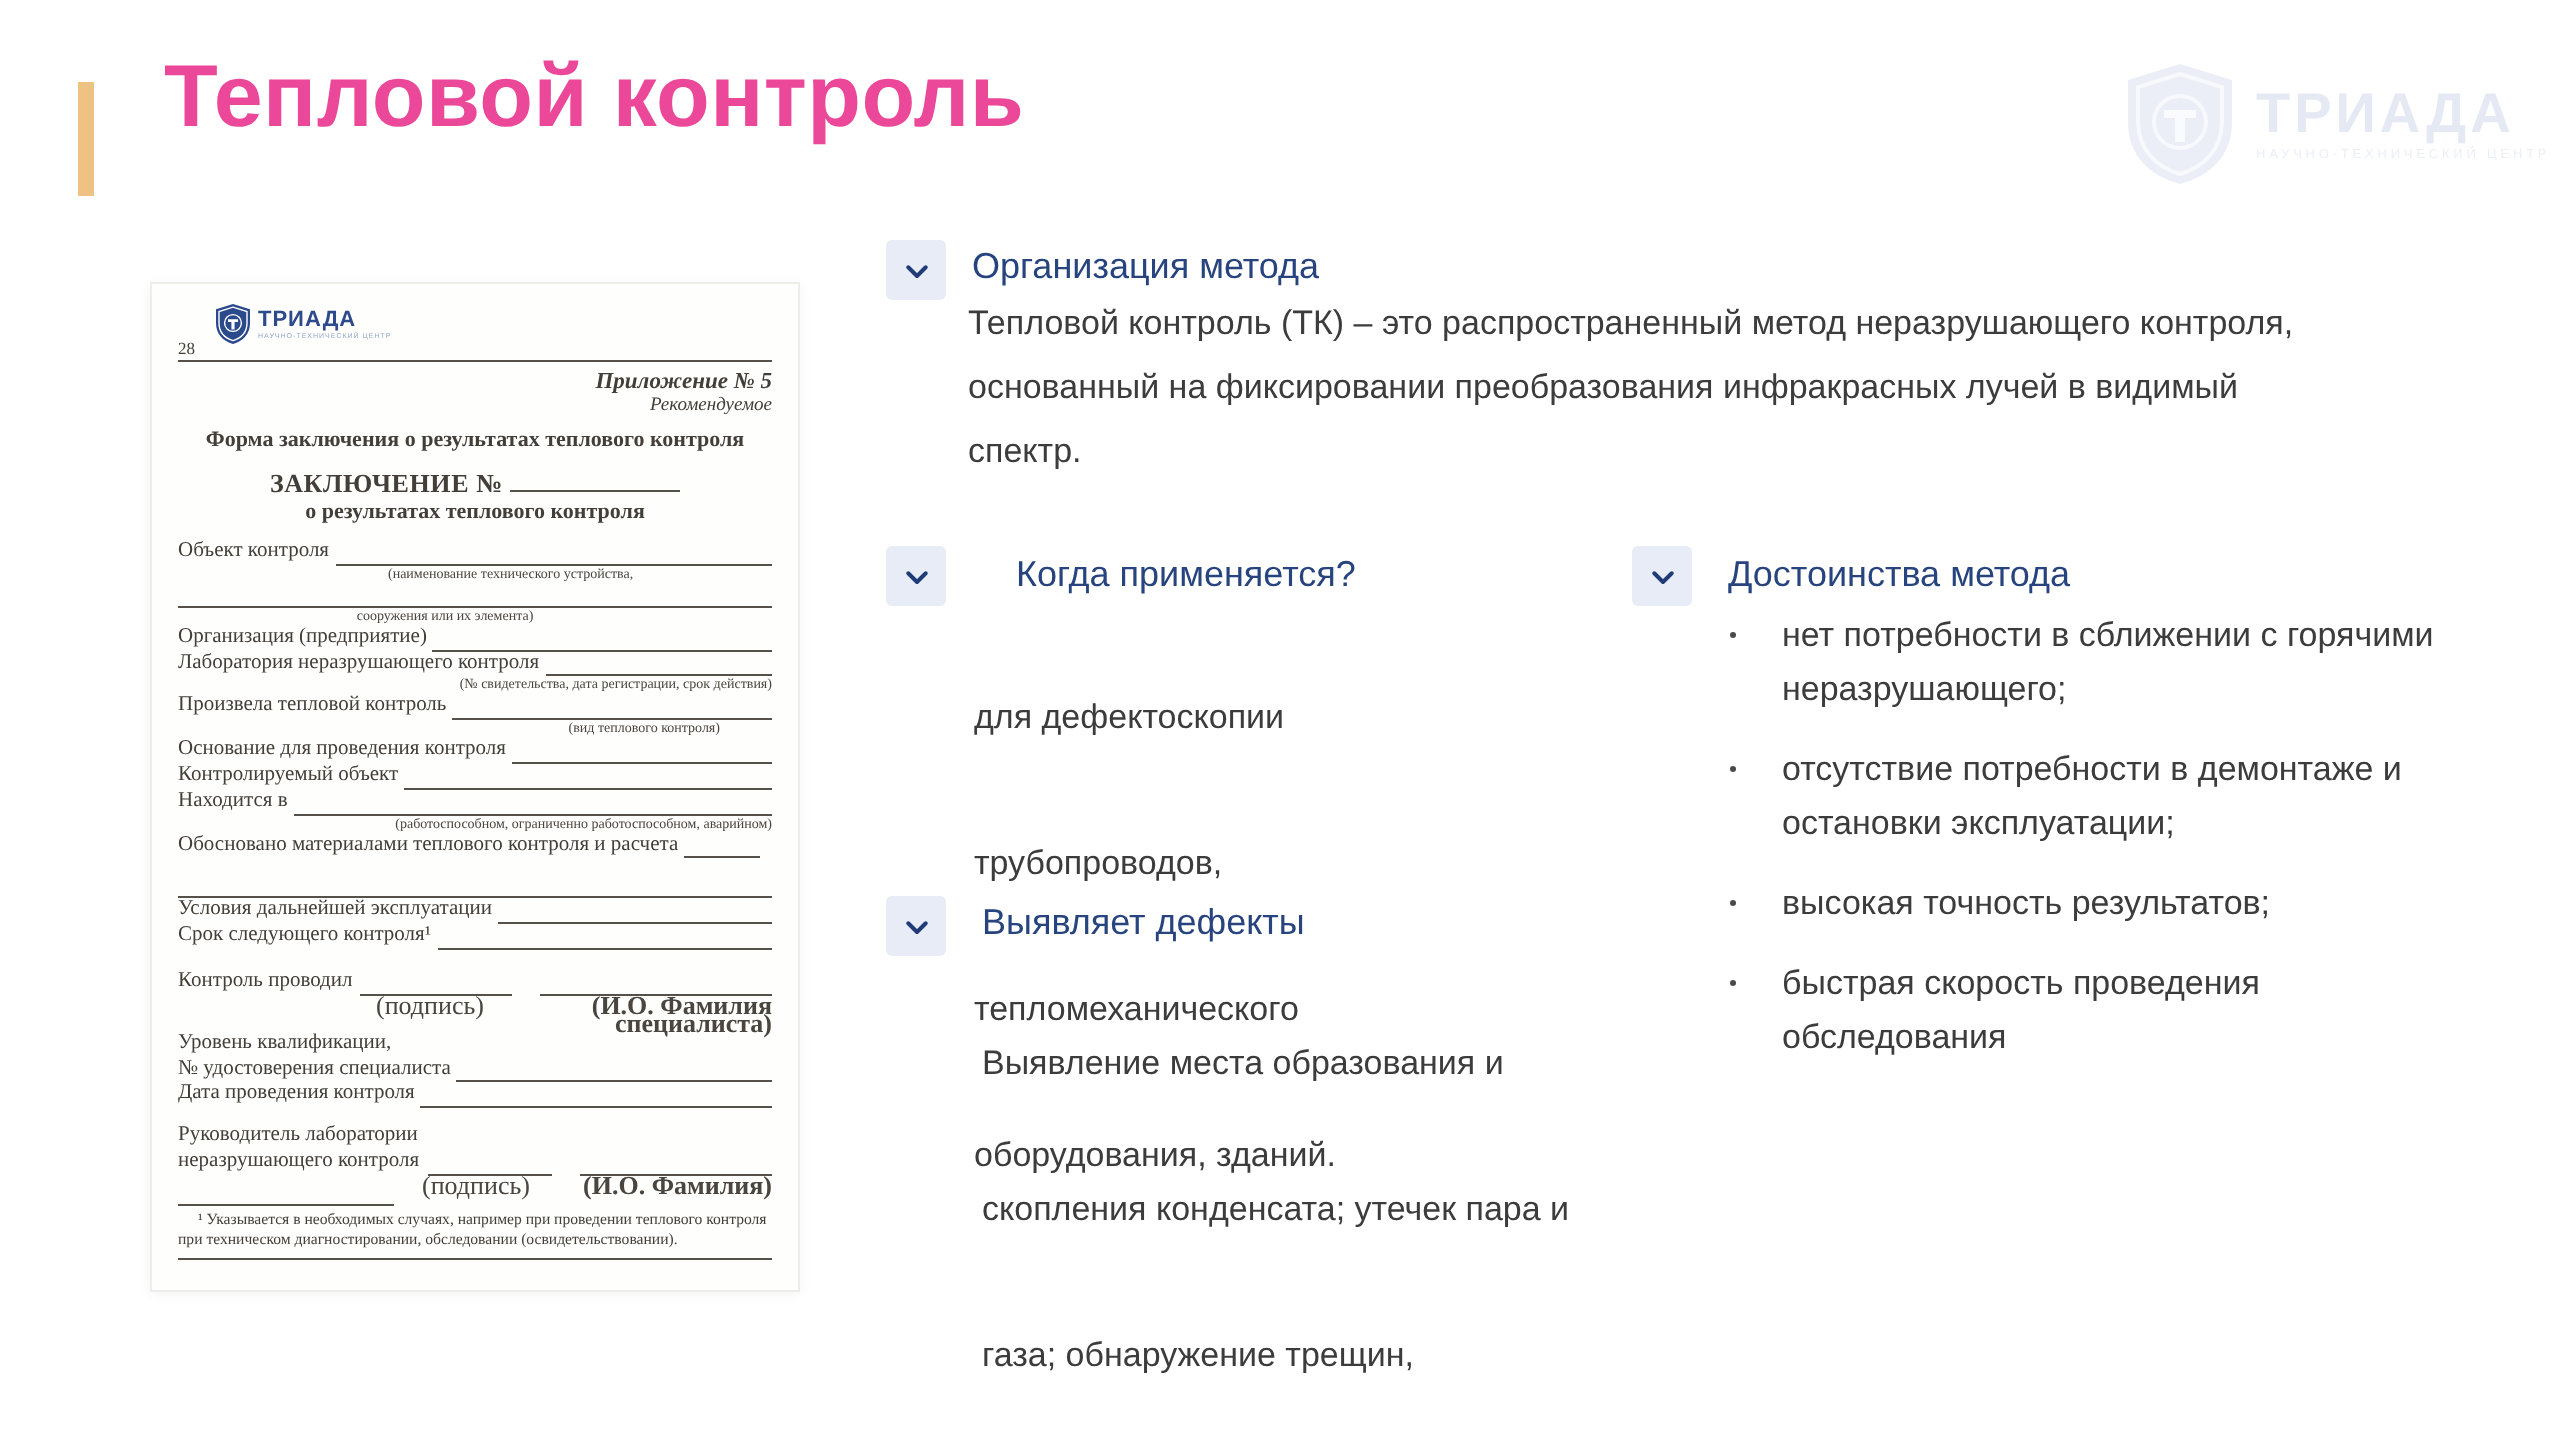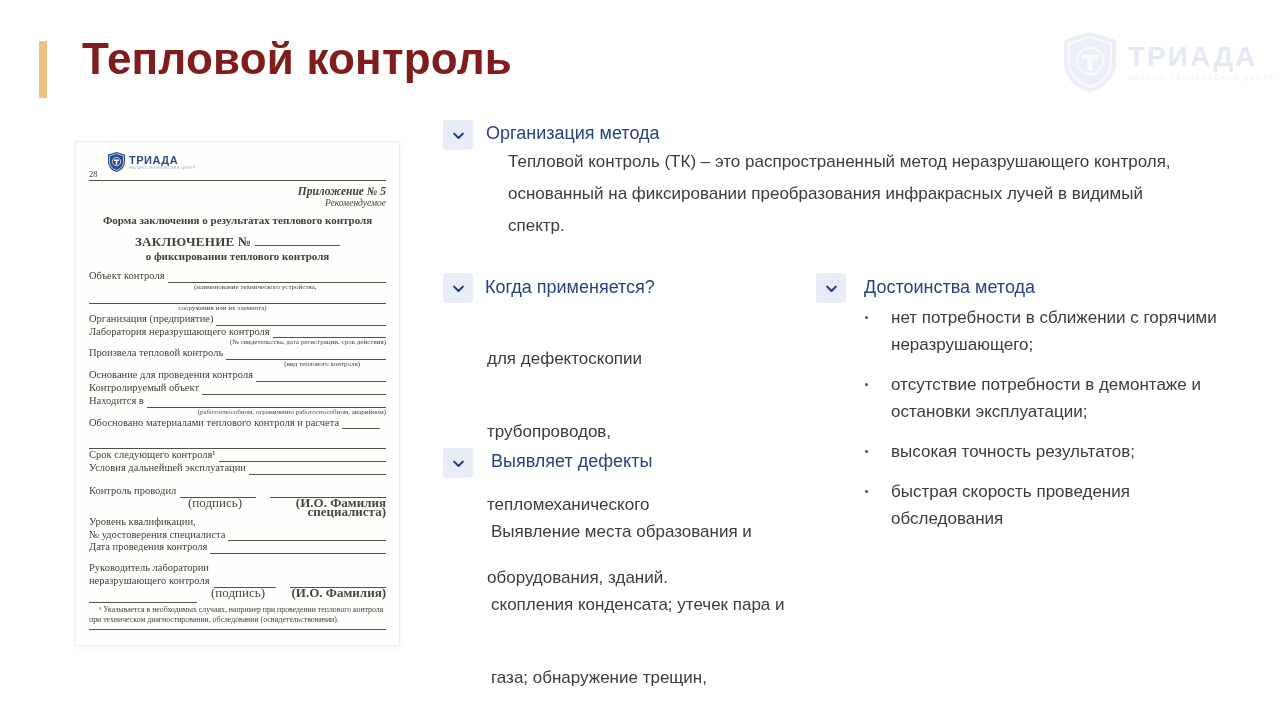--- a/index.html
+++ b/index.html
@@ -3,21 +3,21 @@
 <meta charset="utf-8">
 <style>
   html,body { margin:0; padding:0; }
   body {
     width:1287px; height:715px; position:relative; overflow:hidden;
     background:#ffffff;
     font-family:"Liberation Sans", sans-serif;
   }
   
   .accent-bar { position:absolute; left:39px; top:41px; width:8px; height:57px; background:#EDC283; }
-  .slide-title { position:absolute; left:82px; top:34px; font-size:44px; font-weight:600; color:#7f1d1d; letter-spacing:0.2px; }
+  .slide-title { position:absolute; left:82px; top:24px; font-size:44px; font-weight:600; color:#ec4899; letter-spacing:0.2px; }
 
   .watermark { position:absolute; left:1062px; top:31px; display:flex; align-items:center; gap:10px; }
   .wm-shield svg { width:56px; height:62px; display:block; }
   .wm-brand { font-size:28px; font-weight:700; color:#E4E9F3; letter-spacing:2px; line-height:28px; }
   .wm-tagline { font-size:6.5px; color:#EBEFF7; letter-spacing:1.9px; margin-top:3px; }
 
   
   .document {
     position:absolute; left:75px; top:141px; width:325px; height:505px; box-sizing:border-box;
     background:#FEFEFD; border:1px solid #EFEDEA; box-shadow:0 1px 6px rgba(0,0,0,0.05);
@@ -71,22 +71,22 @@
   .section-body { position:absolute; font-size:17px; color:#3C3C3C; }
   .lh32 .body-line { line-height:32px; white-space:nowrap; }
   .lh31 .body-line { line-height:31px; white-space:nowrap;margin-top:42px; }
 
   .bullets { position:absolute; }
   .bullet { display:flex; margin-bottom:13px; }
   .bullet-dot { flex:0 0 auto; width:3px; height:3px; border-radius:50%; background:#4A4A4A; margin:12px 23px 0 3px; }
   .bullet-lines { font-size:17px; line-height:27px; color:#3C3C3C; }
   .bullet-lines .body-line { white-space:nowrap; }
 
-  #s1-icon { left:443px; top:120px; } #s1-heading { left:486px; top:122px; } #s1-body { left:508px; top:146px; }
-  #s2-icon { left:443px; top:273px; } #s2-heading { left:485px; top:276px; } #s2-body { left:487px; top:301px; }
+  #s1-icon { left:443px; top:120px; } #s1-heading { left:486px; top:122px; } #s1-body { left:484px; top:146px; }
+  #s2-icon { left:443px; top:273px; } #s2-heading { left:508px; top:276px; } #s2-body { left:487px; top:301px; }
   #s3-icon { left:443px; top:448px; } #s3-heading { left:491px; top:450px; } #s3-body { left:491px; top:474px; }
   #s4-icon { left:816px; top:273px; } #s4-heading { left:864px; top:276px; } #s4-bullets { left:862px; top:304px; width:404px; }
 </style>
 </head>
 <body>
 
 <div class="accent-bar"></div>
 <div class="slide-title">Тепловой контроль</div>
 
 <div class="watermark">
@@ -121,21 +121,21 @@
   </div>
   <div class="doc-pagenum">28</div>
   <hr class="doc-header-rule">
   <div class="doc-appendix">Приложение № 5</div>
   <div class="doc-appendix-note">Рекомендуемое</div>
   <div class="doc-form-title">Форма заключения о результатах теплового контроля</div>
   <div class="doc-conclusion">
     <span>ЗАКЛЮЧЕНИЕ №</span>
     <span class="fill-inline"></span>
   </div>
-  <div class="doc-conclusion-sub">о фиксировании теплового контроля</div>
+  <div class="doc-conclusion-sub">о результатах теплового контроля</div>
 
   <div class="drow">
     <span class="lbl">Объект контроля</span>
       <span class="fill"></span>
   </div>
   <div class="caption center-under">(наименование технического устройства,</div>
   <div class="drow">
     <span class="fill"></span>
   </div>
   <div class="caption center-full">сооружения или их элемента)</div>
@@ -168,25 +168,25 @@
   <div class="caption right">(работоспособном, ограниченно работоспособном, аварийном)</div>
   <div class="drow">
     <span class="lbl">Обосновано материалами теплового контроля и расчета</span>
       <span class="fill short"></span>
   </div>
   <div class="spacer8"></div>
   <div class="drow">
     <span class="fill"></span>
   </div>
   <div class="drow">
+    <span class="lbl">Условия дальнейшей эксплуатации</span>
+      <span class="fill"></span>
+  </div>
+  <div class="drow">
     <span class="lbl">Срок следующего контроля¹</span>
-      <span class="fill"></span>
-  </div>
-  <div class="drow">
-    <span class="lbl">Условия дальнейшей эксплуатации</span>
       <span class="fill"></span>
   </div>
   <div class="spacer10"></div>
   <div class="sig-row sig-a">
     <span class="lbl">Контроль проводил</span>
     <span class="sig-fill1"></span>
     <span class="sig-fill2"></span>
   </div>
   <div class="sig-captions sig-a">
     <span class="c1">(подпись)</span>

